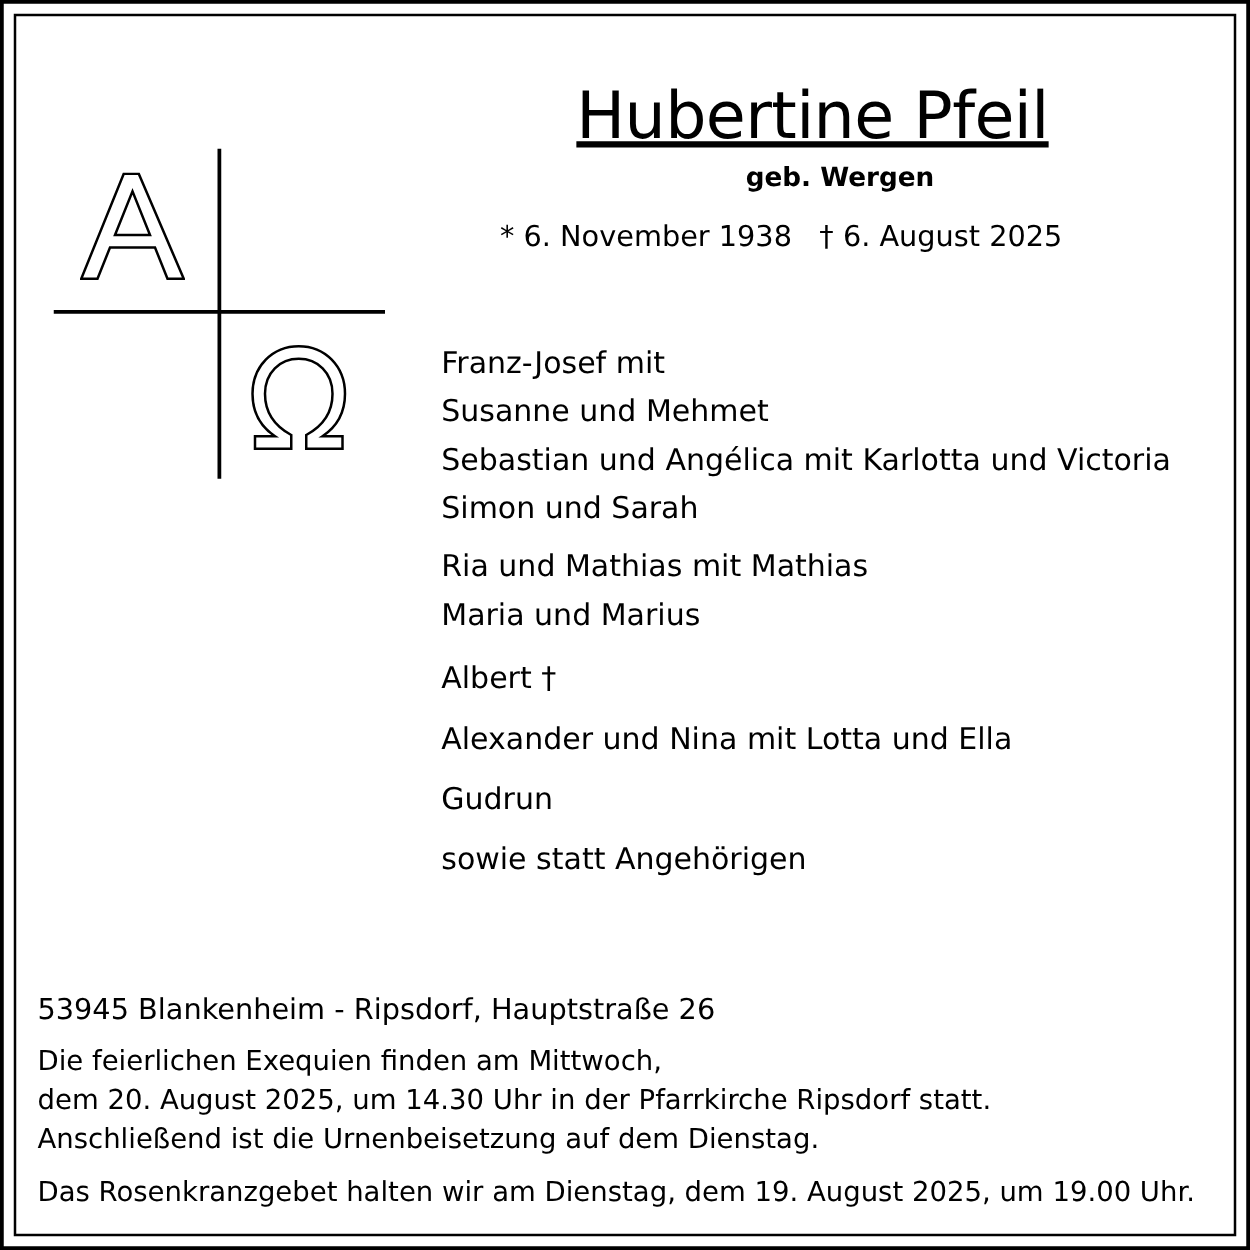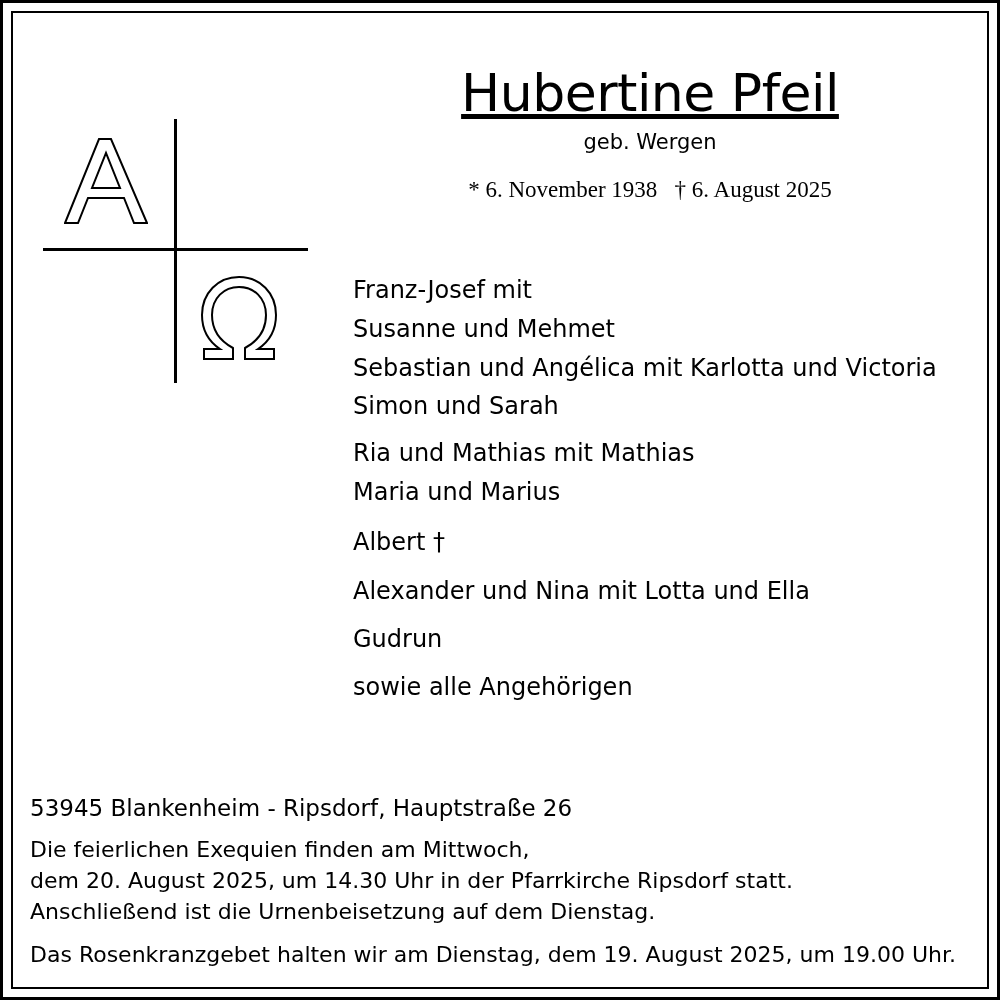--- a/index.html
+++ b/index.html
@@ -52,35 +52,35 @@
       left: 420px; top: 58px;
       width: 460px;
       text-align: center;
       font-size: 52px;
       line-height: 70px;
       letter-spacing: -0.5px;
       text-decoration: underline;
     }
     .maiden {
       position: absolute;
-      left: 420px; top: 128px;
+      left: 442px; top: 128px;
       width: 460px;
       text-align: center;
       font-size: 21px;
       line-height: 28px;
+      font-weight: bold;
     }
     .dates {
       position: absolute;
       left: 400px; top: 175px;
       width: 500px;
-      text-align: center;
+      text-align: left;
       font-size: 23px;
       line-height: 30px;
       white-space: pre;
-      font-family: Liberation Serif, serif;
     }
     .mourners {
       position: absolute;
       left: 353px; top: 275px;
       font-size: 24px;
       white-space: nowrap;
     }
     .mourner-line {
       position: absolute;
       left: 0;
@@ -127,21 +127,21 @@
 <div class="mourners">
   <div class="mourner-line" style="top:0px">Franz-Josef mit</div>
   <div class="mourner-line" style="top:39px">Susanne und Mehmet</div>
   <div class="mourner-line" style="top:78px">Sebastian und Angélica mit Karlotta und Victoria</div>
   <div class="mourner-line" style="top:116px">Simon und Sarah</div>
   <div class="mourner-line" style="top:163px">Ria und Mathias mit Mathias</div>
   <div class="mourner-line" style="top:202px">Maria und Marius</div>
   <div class="mourner-line" style="top:252px">Albert †</div>
   <div class="mourner-line" style="top:301px">Alexander und Nina mit Lotta und Ella</div>
   <div class="mourner-line" style="top:349px">Gudrun</div>
-  <div class="mourner-line" style="top:397px">sowie alle Angehörigen</div>
+  <div class="mourner-line" style="top:397px">sowie statt Angehörigen</div>
 </div>
 
 <div class="address">53945 Blankenheim - Ripsdorf, Hauptstraße 26</div>
 
 <div class="service" style="top:835px">Die feierlichen Exequien finden am Mittwoch,</div>
 <div class="service" style="top:866px">dem 20. August 2025, um 14.30 Uhr in der Pfarrkirche Ripsdorf statt.</div>
 <div class="service" style="top:897px">Anschließend ist die Urnenbeisetzung auf dem Dienstag.</div>
 <div class="service" style="top:940px">Das Rosenkranzgebet halten wir am Dienstag, dem 19. August 2025, um 19.00 Uhr.</div>
 
 </body></html>

